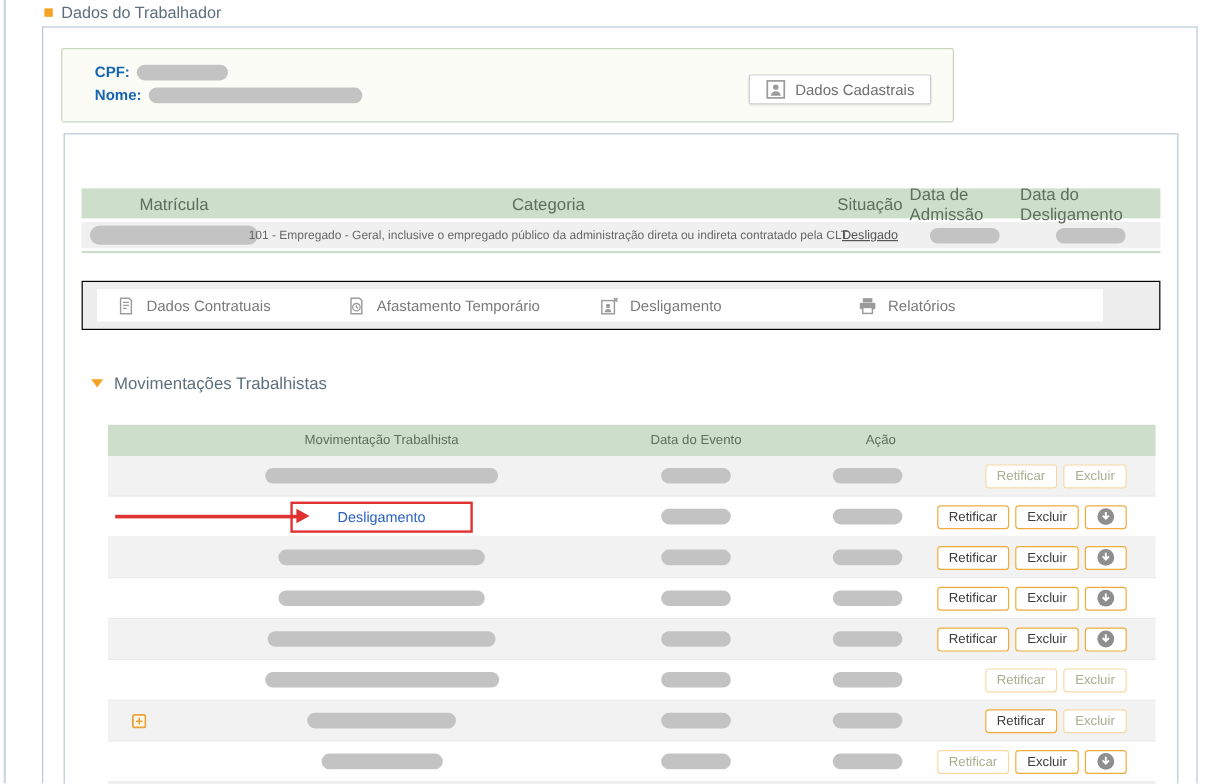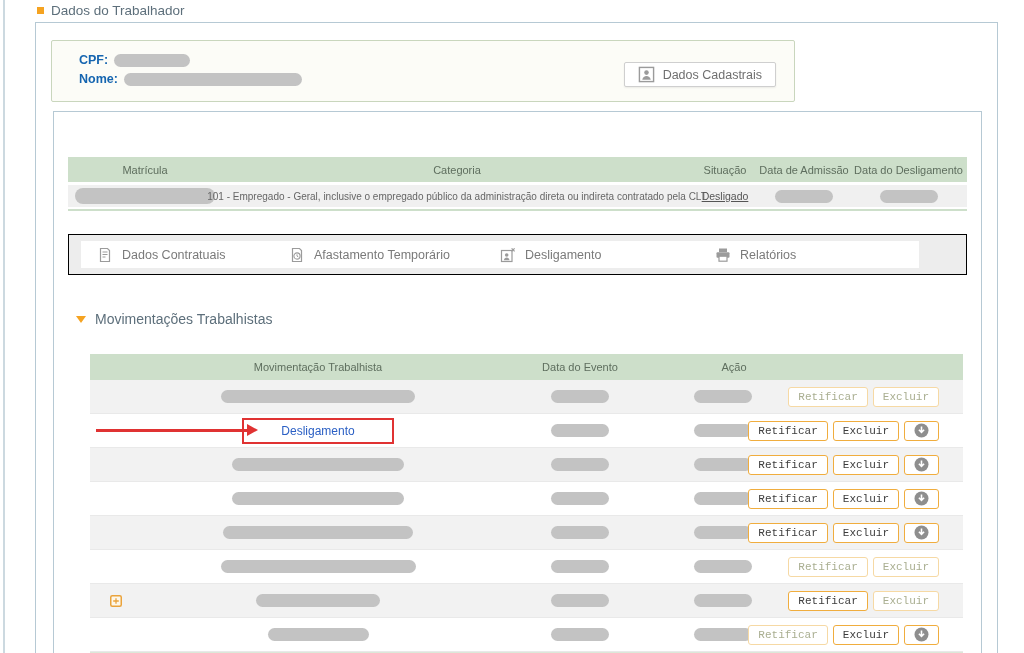--- a/index.html
+++ b/index.html
@@ -32,21 +32,21 @@
     box-shadow:0 1px 2px rgba(0,0,0,.07); cursor:pointer; }
 
   
   .main-box { position:absolute; left:17px; top:88px; width:929px; height:620px;
     border:1px solid #b6c9d4; background:#fff; }
 
   
   .ctable { position:absolute; left:14px; top:45px; width:899px; }
   .crow { display:flex; width:899px; }
   .chead { height:25px; background:#cddfca; }
-  .chead .cc { font-size:11px; color:#5e6e5e; }
+  .chead .cc { font-size:14px; color:#5e6e5e; }
   .cbody { height:22px; background:#f0f0f0; margin-top:3px; }
   .cc { display:flex; align-items:center; justify-content:center; }
   .cc1{width:154px;} .cc2{width:470px;} .cc3{width:66px;} .cc4{width:92px;} .cc5{width:117px;}
   .cat-text { font-size:10px; color:#666; white-space:nowrap; }
   .sit-text { font-size:10.5px; color:#555;text-decoration:underline; }
   .greenline { height:2px; background:#cddfca; margin-top:2px; }
 
   
   .tabbar { position:absolute; left:14px; top:122px; width:899px; height:41px;
     background:#ededed; border:1px solid #000000; }
@@ -73,21 +73,21 @@
   .c4 { width:168px; }
   .mrow { position:relative; display:flex; height:34px; border-bottom:1px solid #e9e9e9; }
   .mrow.shade { background:#f2f2f2; }
   .mrow.plain { background:#fff; }
   .mc { display:flex; align-items:center; justify-content:center; }
   .mc.c4 { justify-content:flex-end; padding-right:24px; gap:5px; }
   .green-strip { height:5px; background:#dce8d9; }
 
   
   .abtn { height:20px; padding:0 9px; background:#fff; border-radius:3px; font-size:11px;
-    font-family:Liberation Mono, monospace; display:inline-flex; align-items:center; cursor:pointer; }
+    font-family:Liberation Sans, sans-serif; display:inline-flex; align-items:center; cursor:pointer; }
   .abtn.normal { border:1px solid #f0ad3e; color:#3c3c3c; }
   .abtn.muted  { border:1px solid #f6d9a4; color:#a9ae90; }
   .abtn.dl { border:1px solid #f0ad3e; padding:0 9px; }
 
   
   .red-arrow { position:absolute; left:6px; top:50%; margin-top:-1.5px; width:152px; height:3px;
     background:#e03232; }
   .red-arrow::after { content:""; position:absolute; right:-10px; top:-5px; width:0; height:0;
     border-left:11px solid #e03232; border-top:6.5px solid transparent;
     border-bottom:6.5px solid transparent; }

